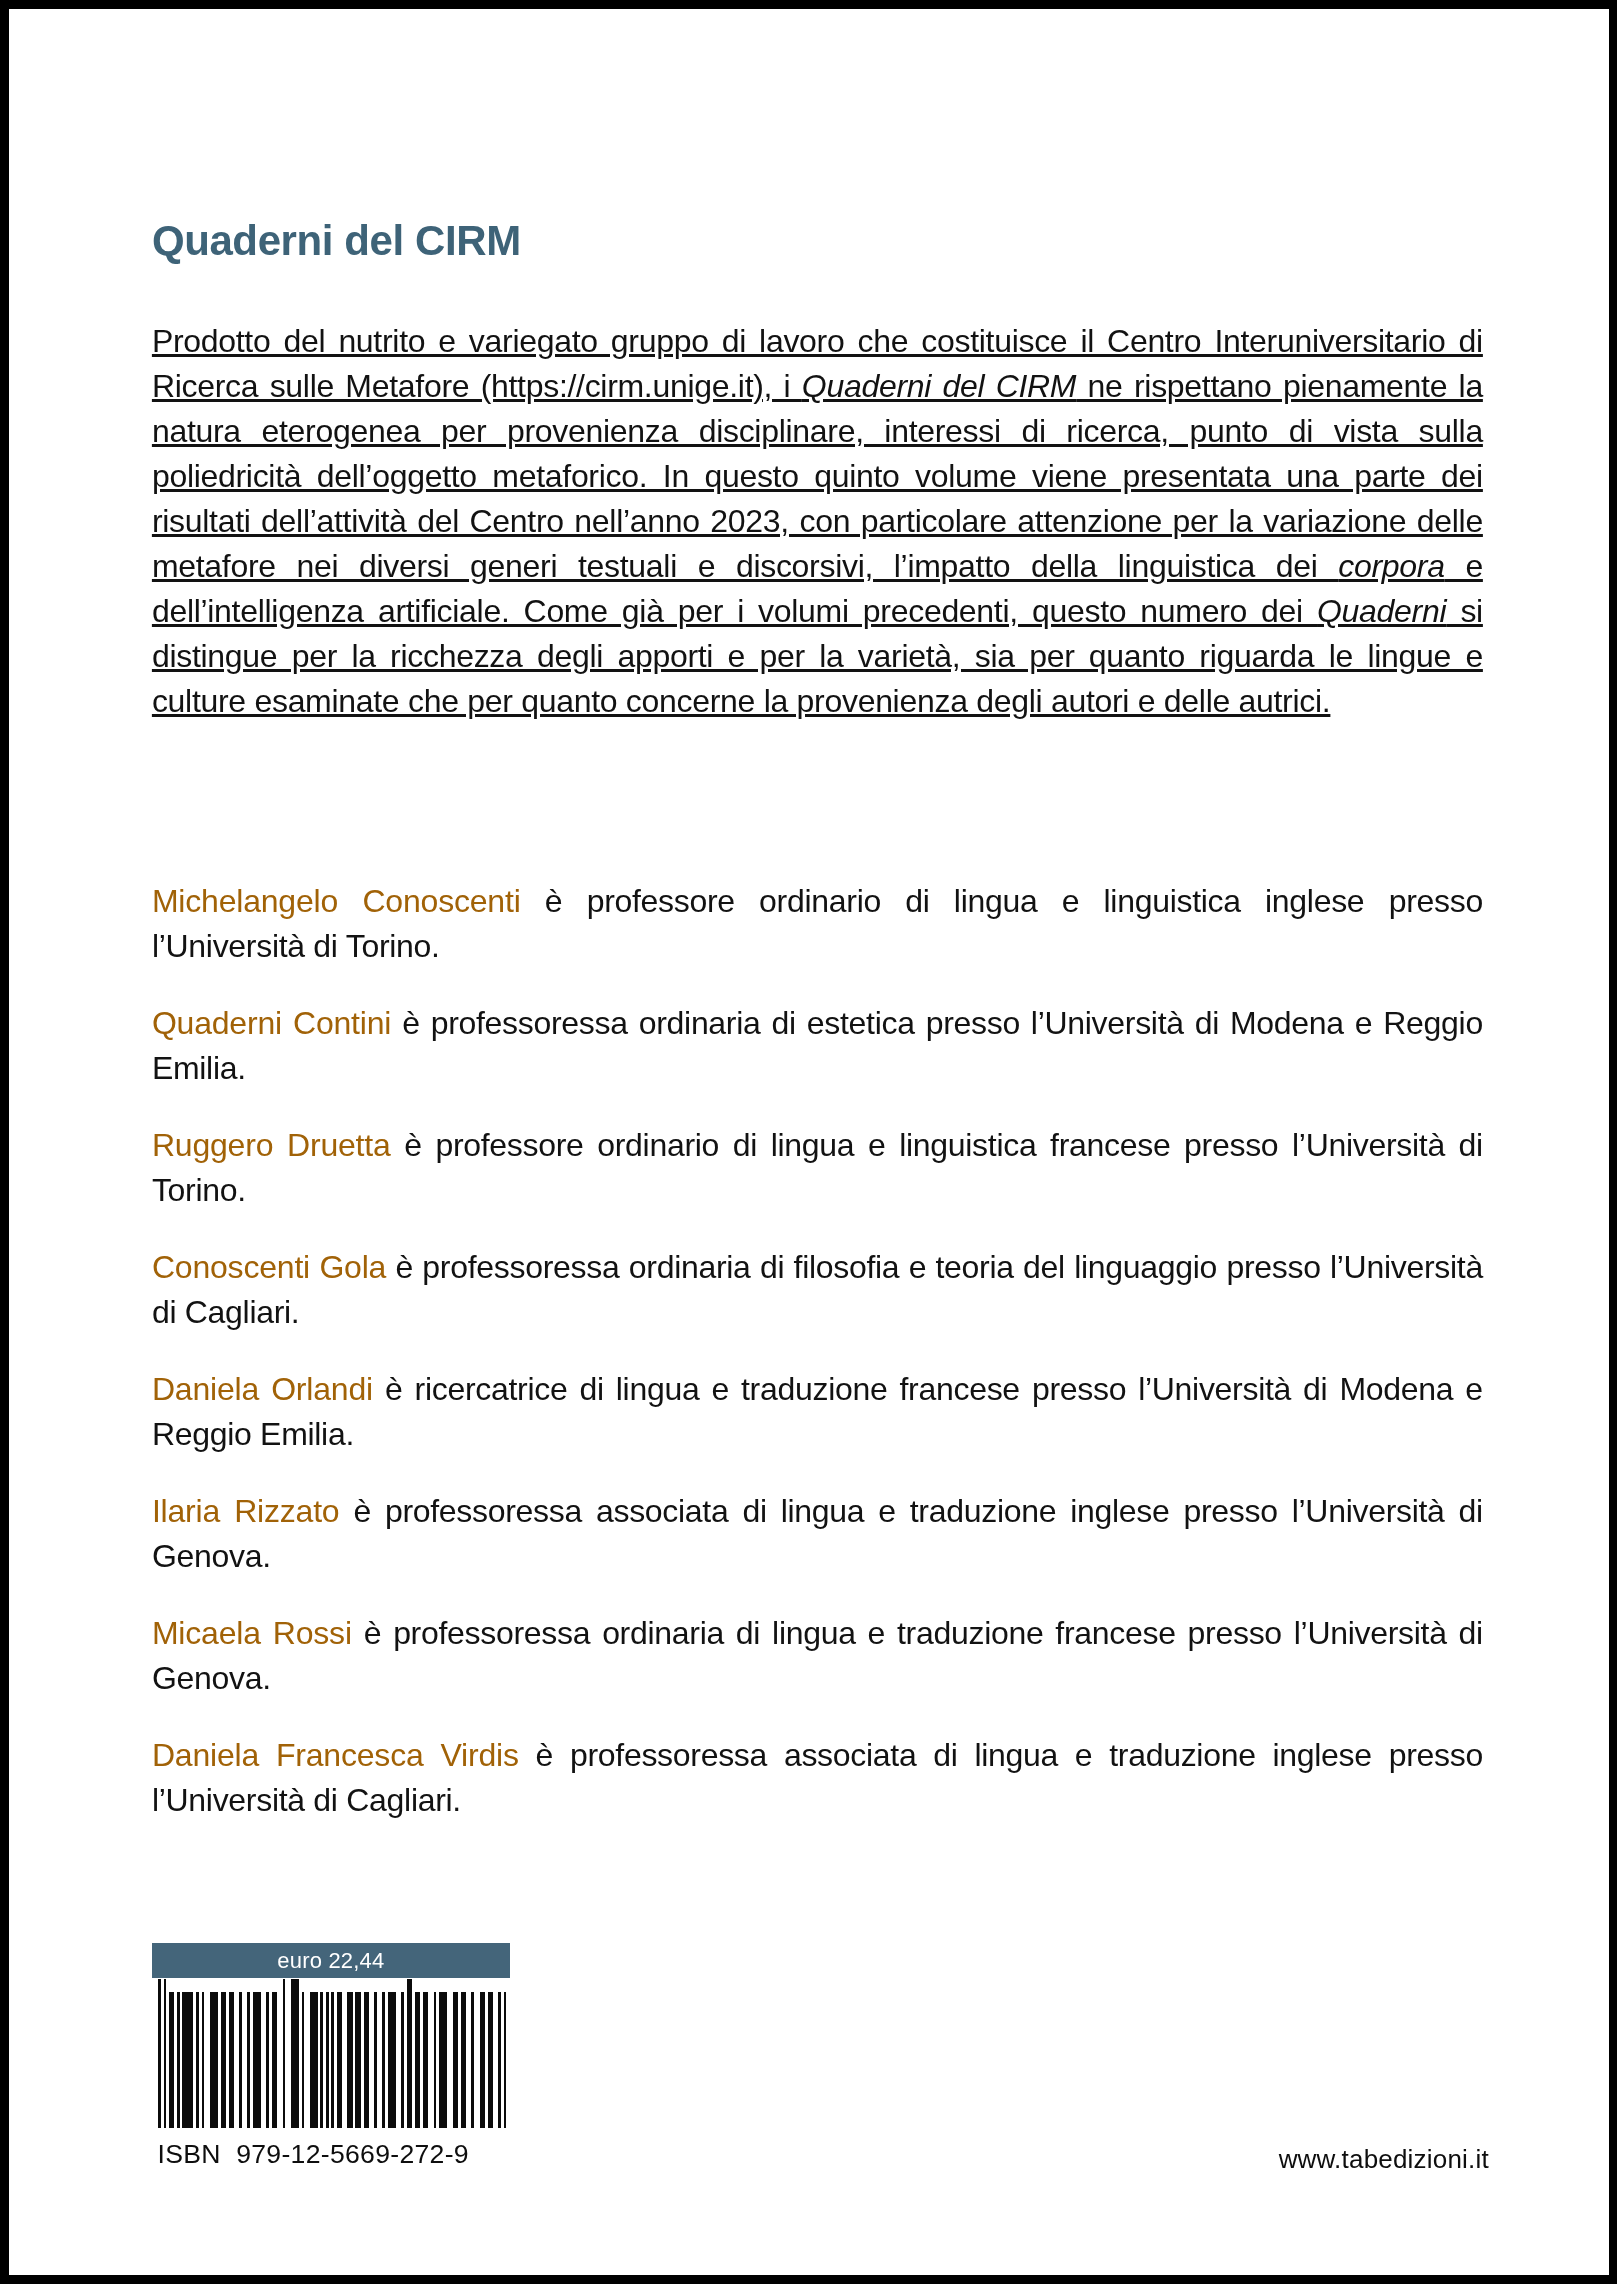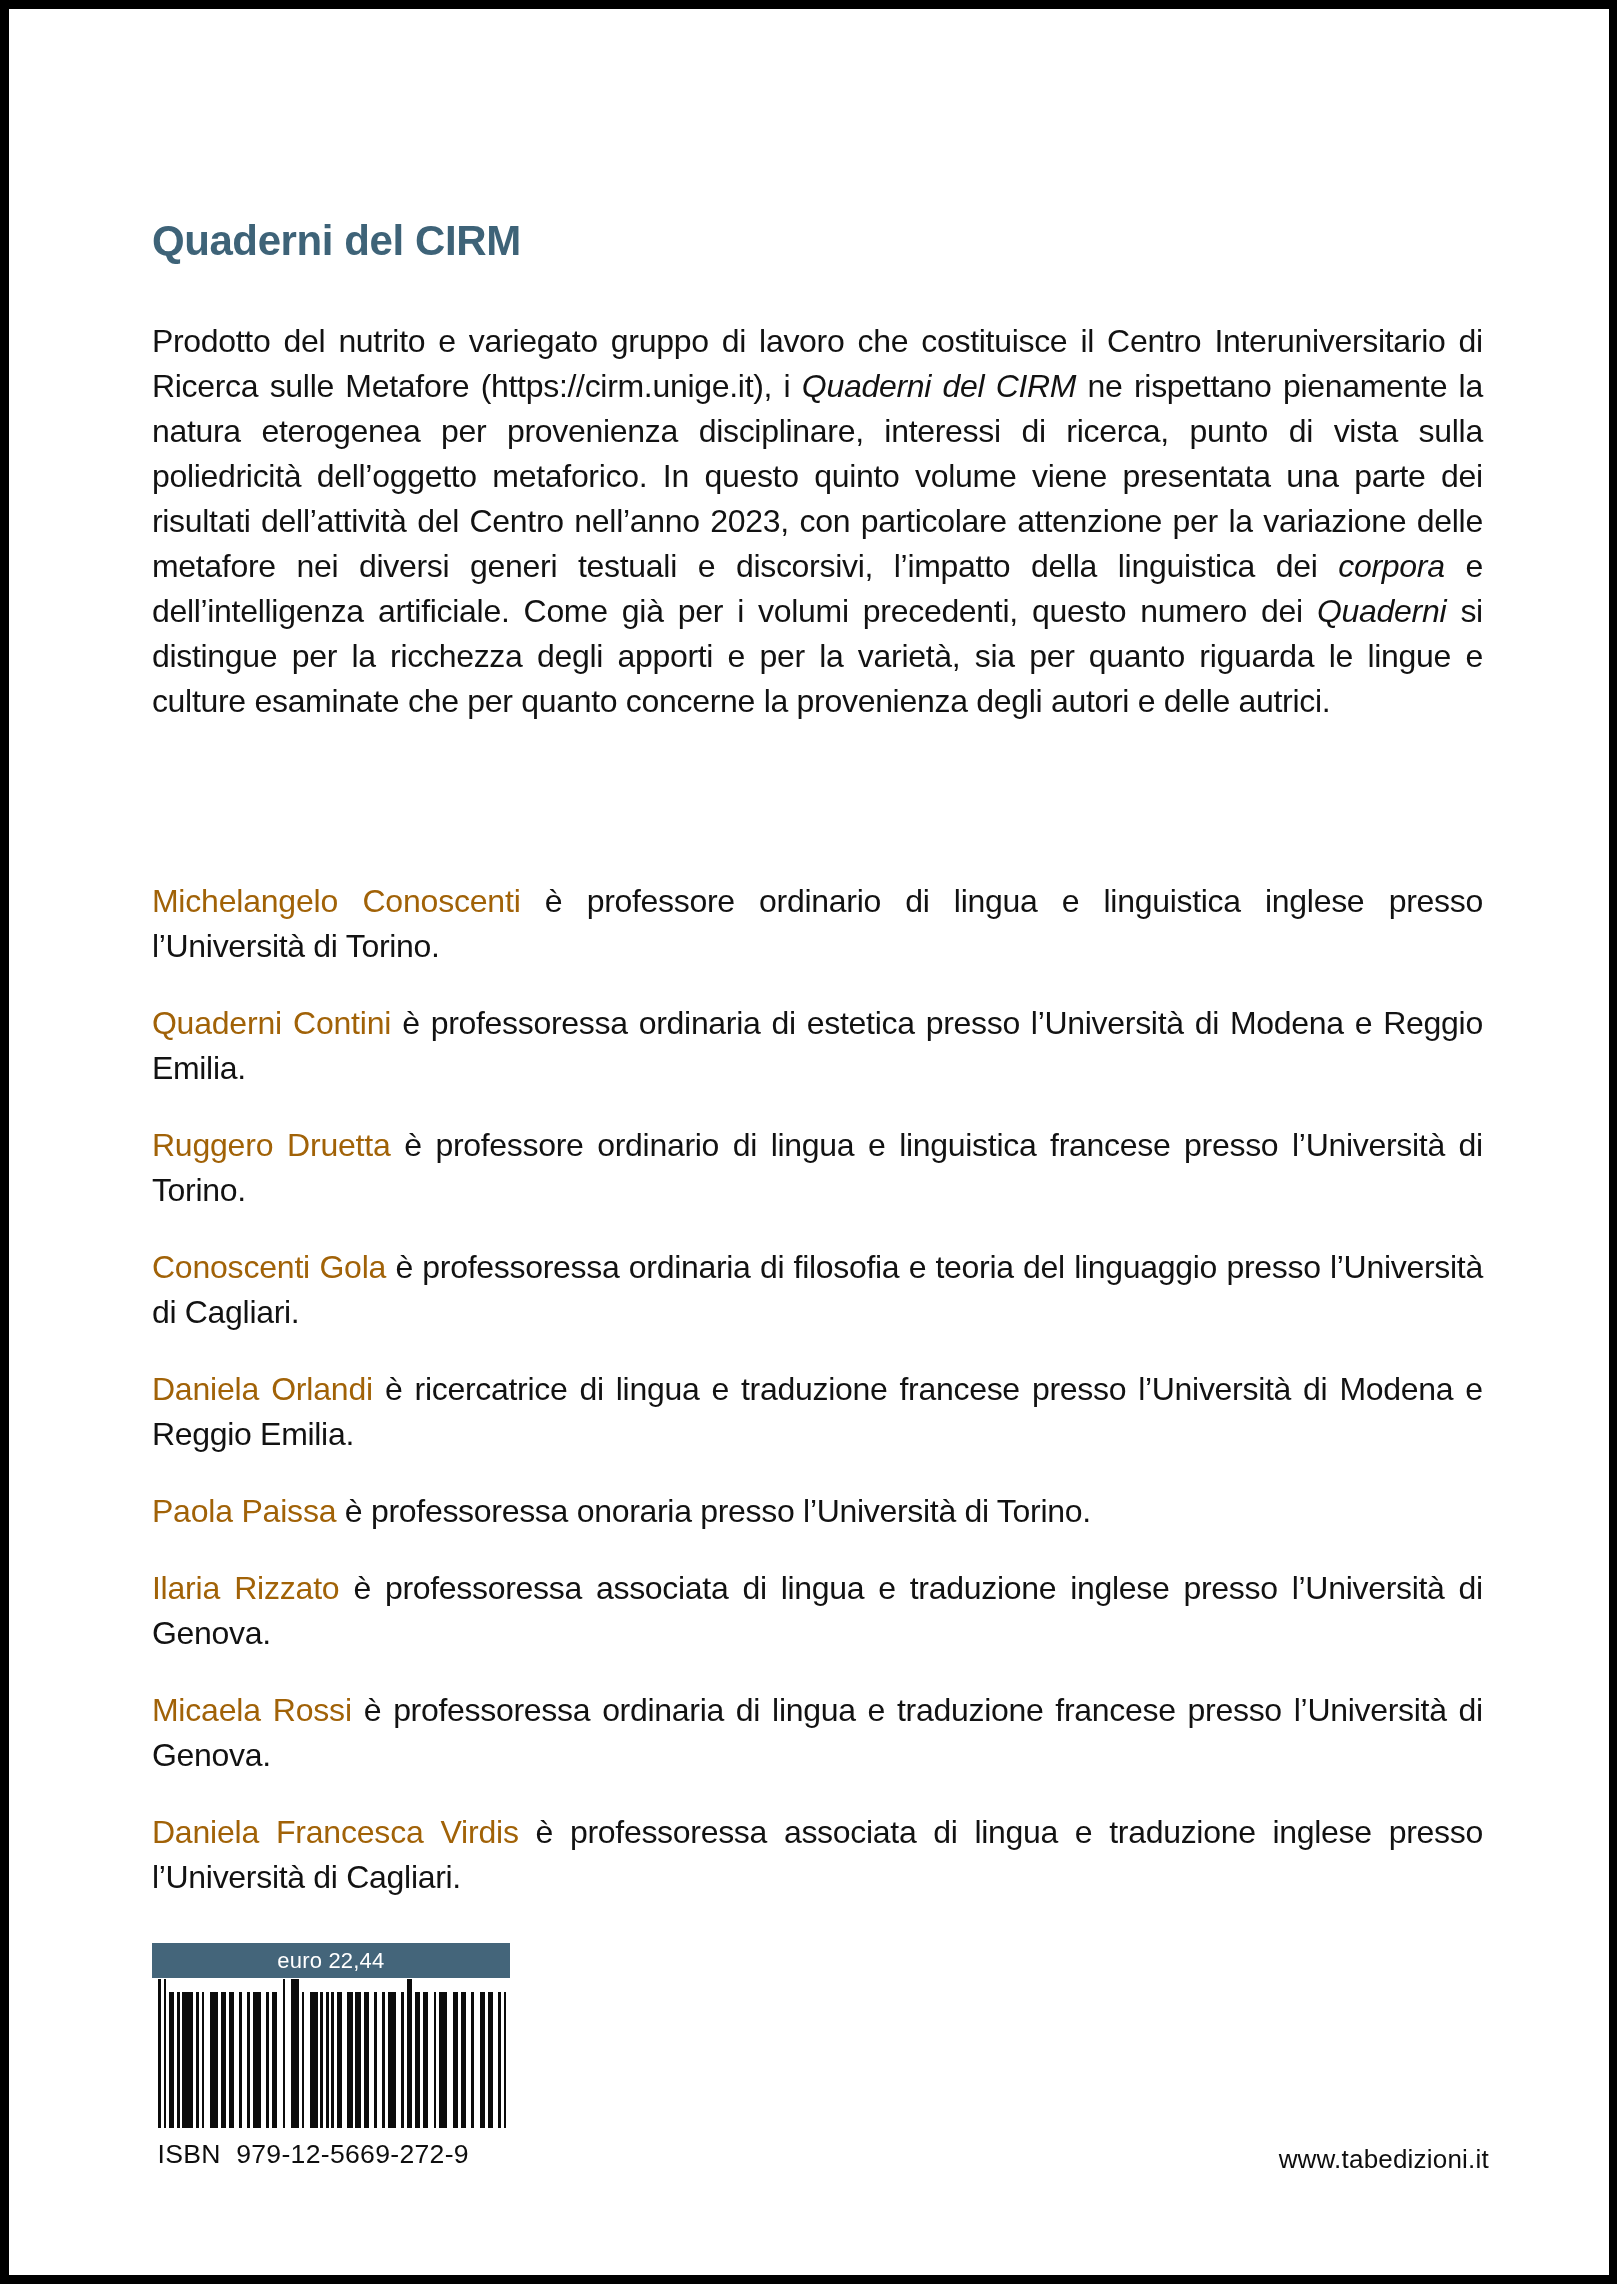--- a/index.html
+++ b/index.html
@@ -51,20 +51,21 @@
     width: 1331px;
     font-size: 32px;
     font-weight: 300;
     color: #121212;
     line-height: 45px;
     text-align: justify;
     text-align-last: left;
     letter-spacing: -0.3px;
     -webkit-hyphens: manual;
     hyphens: manual;
+    text-decoration: underline;
   }
   .intro em { font-style: italic; }
 
   
   .bios {
     position: absolute;
     top: 838px;
     left: 0;
     width: 1331px;
   }
@@ -148,21 +149,20 @@
     <h1 class="title">Quaderni del CIRM</h1>
 
     <p class="intro"><span>Prodotto del nutrito e variegato gruppo di lavoro che costituisce il Centro Interuniversitario di Ricerca sulle Metafore (https://cirm.unige.it), i </span><em>Quaderni del CIRM</em><span> ne rispettano pienamente la natura eterogenea per provenienza disciplinare, interessi di ricerca, punto di vista sulla poliedricità dell’oggetto metaforico. In questo quinto volume viene presentata una parte dei risultati dell’attività del Centro nell’anno 2023, con particolare attenzione per la variazione delle metafore nei diversi generi testuali e discorsivi, l’impatto della linguistica dei </span><em>corpora</em><span> e dell’intelligenza artificiale. Come già per i volumi precedenti, questo numero dei </span><em>Quaderni</em><span> si distingue per la ricchezza degli apporti e per la varietà, sia per quanto riguarda le lingue e culture esaminate che per quanto concerne la provenienza degli autori e delle autrici.</span></p>
 
     <div class="bios">
         <p class="bio"><span class="name">Michelangelo Conoscenti</span><span> è professore ordinario di lingua e linguistica inglese presso l’Università di Torino.</span></p>
         <p class="bio"><span class="name">Quaderni Contini</span><span> è professoressa ordinaria di estetica presso l’Università di Modena e Reggio Emilia.</span></p>
         <p class="bio"><span class="name">Ruggero Druetta</span><span> è professore ordinario di lingua e linguistica francese presso l’Università di Torino.</span></p>
         <p class="bio"><span class="name">Conoscenti Gola</span><span> è professoressa ordinaria di filosofia e teoria del linguaggio presso l’Università di Cagliari.</span></p>
         <p class="bio"><span class="name">Daniela Orlandi</span><span> è ricercatrice di lingua e traduzione francese presso l’Università di Modena e Reggio Emilia.</span></p>
-        <p class="bio"><span class="name">Paola Paissa</span><span> è professoressa onoraria presso l’Università di Torino.</span></p>
         <p class="bio"><span class="name">Ilaria Rizzato</span><span> è professoressa associata di lingua e traduzione inglese presso l’Università di Genova.</span></p>
         <p class="bio"><span class="name">Micaela Rossi</span><span> è professoressa ordinaria di lingua e traduzione francese presso l’Università di Genova.</span></p>
         <p class="bio"><span class="name">Daniela Francesca Virdis</span><span> è professoressa associata di lingua e traduzione inglese presso l’Università di Cagliari.</span></p>
       </div>
 
     <div class="price-banner">euro 22,44</div>
 
     <div class="barcode">
         <div class="bar" style="width: 2.7px;"></div>
         <div class="space" style="width: 2.7px;"></div>

